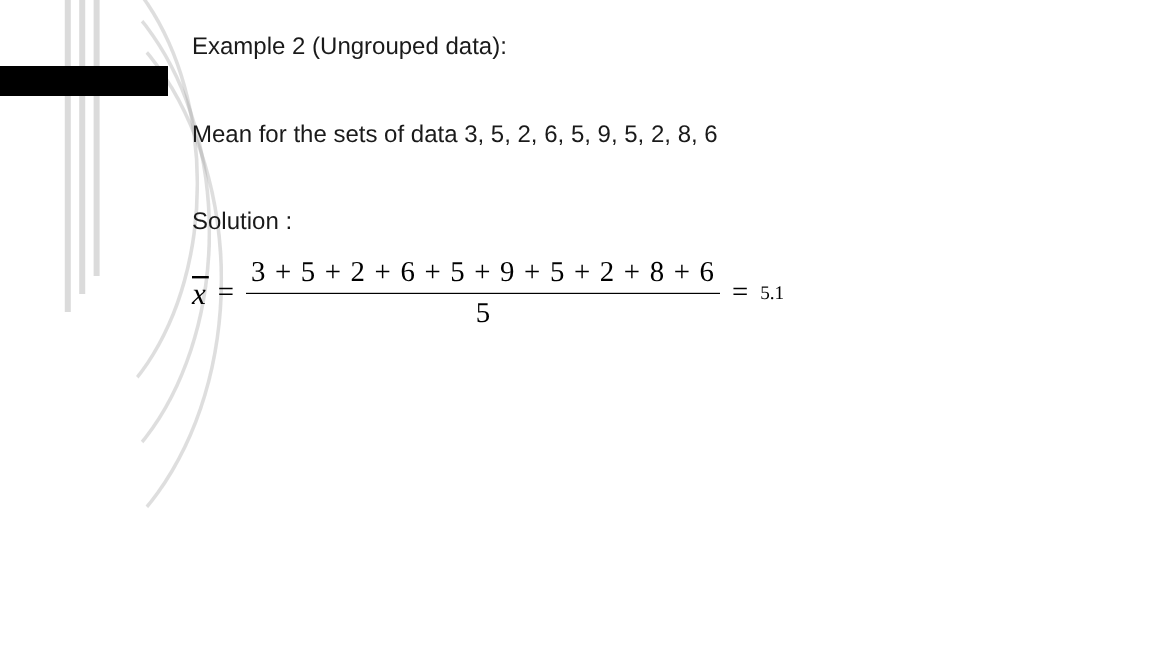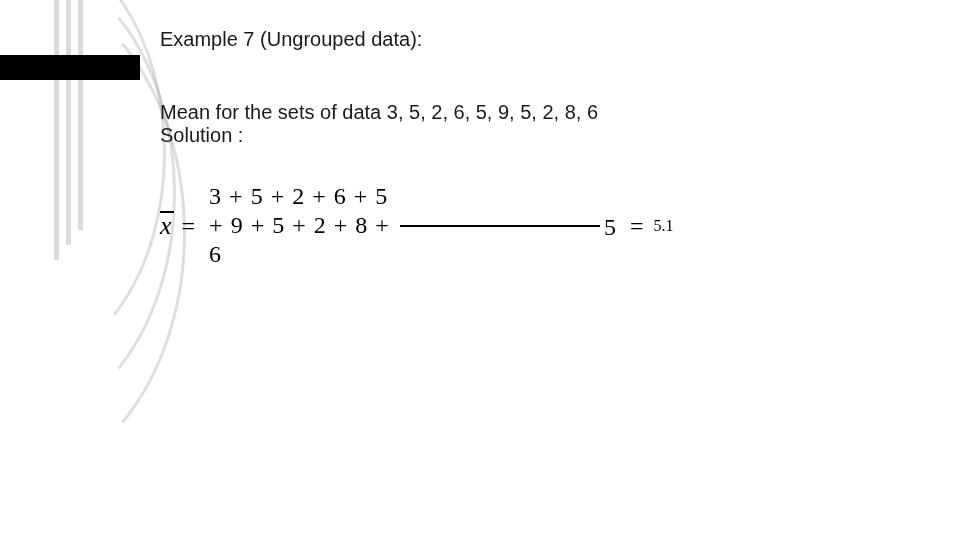--- a/index.html
+++ b/index.html
@@ -58,26 +58,27 @@
   .title {
     font-size: 20px;
     font-weight: 400;
     color: #1a1a1a;
     margin-bottom: 50px;
   }
   .para {
     font-size: 20px;
     font-weight: 400;
     color: #1a1a1a;
+    margin-bottom: 50px;
   }
   .solution-label {
     font-size: 20px;
     font-weight: 400;
     color: #1a1a1a;
-    margin-bottom: 35px;
+    margin-bottom: 16px;
   }
 
   
   .formula {
     display: flex;
     align-items: center;
     font-family: "Times New Roman", Times, serif;
     font-size: 24px;
     color: #000000;
     gap: 10px;
@@ -95,21 +96,21 @@
     left: 0px;
     width: 14px;
     height: 2px;
     background: #000000;
   }
   .eq {
     font-size: 24px;
   }
   .fraction {
     display: flex;
-    flex-direction: row;
+    flex-direction: column;
     align-items: center;
     line-height: 1.2;
   }
   .numerator {
     padding: 0 4px 2px 4px;
     letter-spacing: 1px;
   }
   .frac-line {
     width: 100%;
     height: 1.5px;
@@ -128,21 +129,21 @@
 <div class="deco-vert v1"></div>
 <div class="deco-vert v2"></div>
 <div class="deco-vert v3"></div>
 <div class="deco-curve c1"></div>
 <div class="deco-curve c2"></div>
 <div class="deco-curve c3"></div>
 <div class="deco-bar"></div>
 
 <div class="content">
 
-  <div class="title">Example 7 (Ungrouped data):</div>
+  <div class="title">Example 2 (Ungrouped data):</div>
 
   <div class="para">Mean for the sets of data 3, 5, 2, 6, 5, 9, 5, 2, 8, 6</div>
 
   <div class="solution-label">Solution :</div>
 
   <div class="formula">
     <span class="xbar">x</span>
     <span class="eq">=</span>
     <span class="fraction">
       <span class="numerator">3 + 5 + 2 + 6 + 5 + 9 + 5 + 2 + 8 + 6</span>

